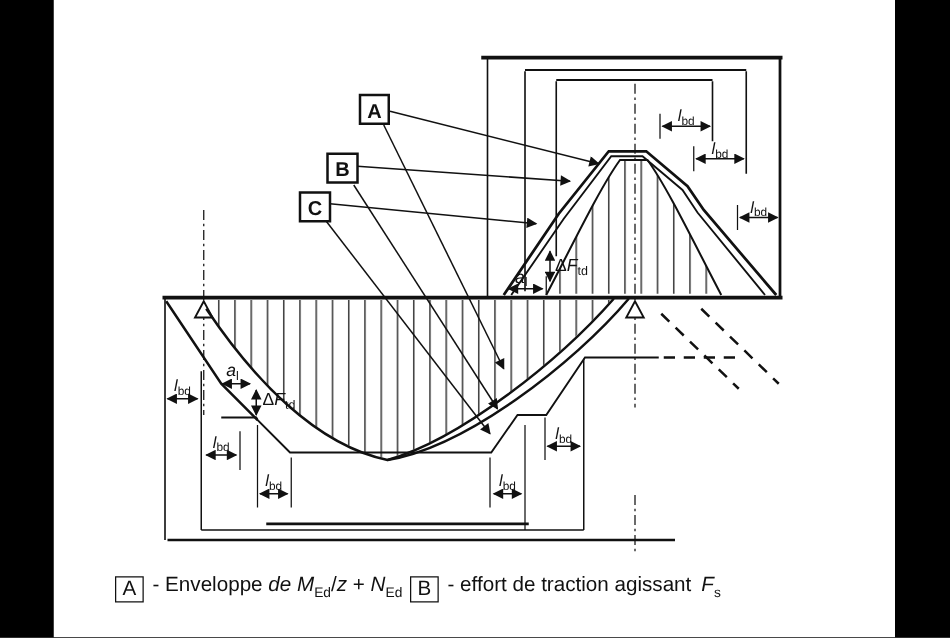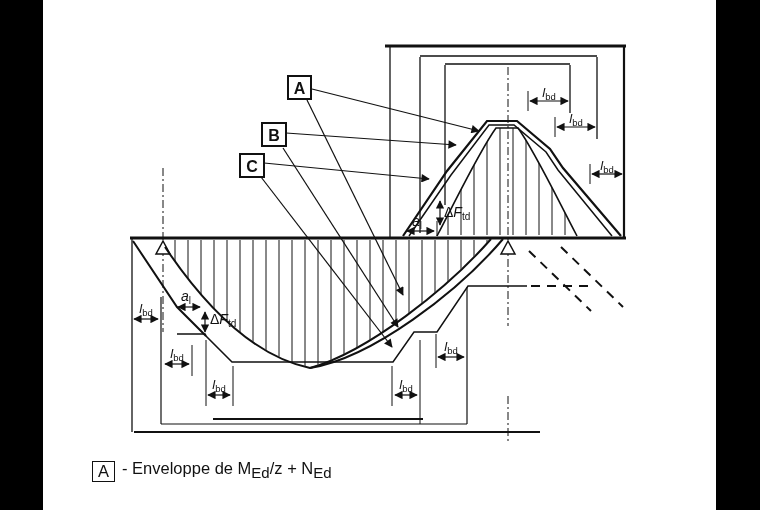--- a/index.html
+++ b/index.html
@@ -11,22 +11,22 @@
   .lab{font-size:13px;font-style:italic;}
   .lab .sub{font-size:9.5px;font-style:normal;}
   .ann{font-size:14px;font-style:italic;}
   .ann .sub{font-size:10px;font-style:normal;}
   .ann .up{font-style:normal;}
   .boxletter{font-size:16px;font-weight:bold;}
   .legend{position:absolute;color:#111;font-size:16.5px;white-space:nowrap;}
   .lbox{display:inline-block;border:1.7px solid #111;min-width:19px;height:19px;
         line-height:19px;text-align:center;margin-right:7px;vertical-align:-3px;
         padding:0 1px;}
-  .it{}
-  .sb{font-size:15px;vertical-align:sub;}
+  .it{font-style:italic;}
+  .sb{font-size:11px;vertical-align:sub;}
   .fgap{margin-left:8px;}
 </style>
 </head>
 <body>
 
 <div class="stage">
   <div class="paper"></div>
 
   <svg width="760" height="510" viewBox="0 0 760 510">
     <defs>
@@ -154,13 +154,16 @@
       <text class="ann" x="417" y="226" text-anchor="middle"><tspan>a</tspan><tspan class="sub" dy="3">l</tspan></text>
       <text class="ann" x="444" y="217"><tspan class="up">Δ</tspan><tspan>F</tspan><tspan class="sub" dy="3">td</tspan></text>
       <text class="ann" x="186" y="301" text-anchor="middle"><tspan>a</tspan><tspan class="sub" dy="3">l</tspan></text>
       <text class="ann" x="210" y="324"><tspan class="up">Δ</tspan><tspan>F</tspan><tspan class="sub" dy="3">td</tspan></text>
     </g>
   </svg>
 
   <div class="legend" style="left:92px;top:459px;">
     <span class="lbox">A</span><span><span>- Enveloppe </span><span class="it">de M</span><span class="sb">Ed</span><span>/</span><span class="it">z</span><span> + </span><span class="it">N</span><span class="sb">Ed</span></span>
   </div>
+  <div class="legend" style="left:328px;top:459px;">
+    <span class="lbox">B</span><span><span>- effort de traction agissant</span><span class="it fgap">F</span><span class="sb">s</span></span>
+  </div>
 </div>
 
 </body></html>

